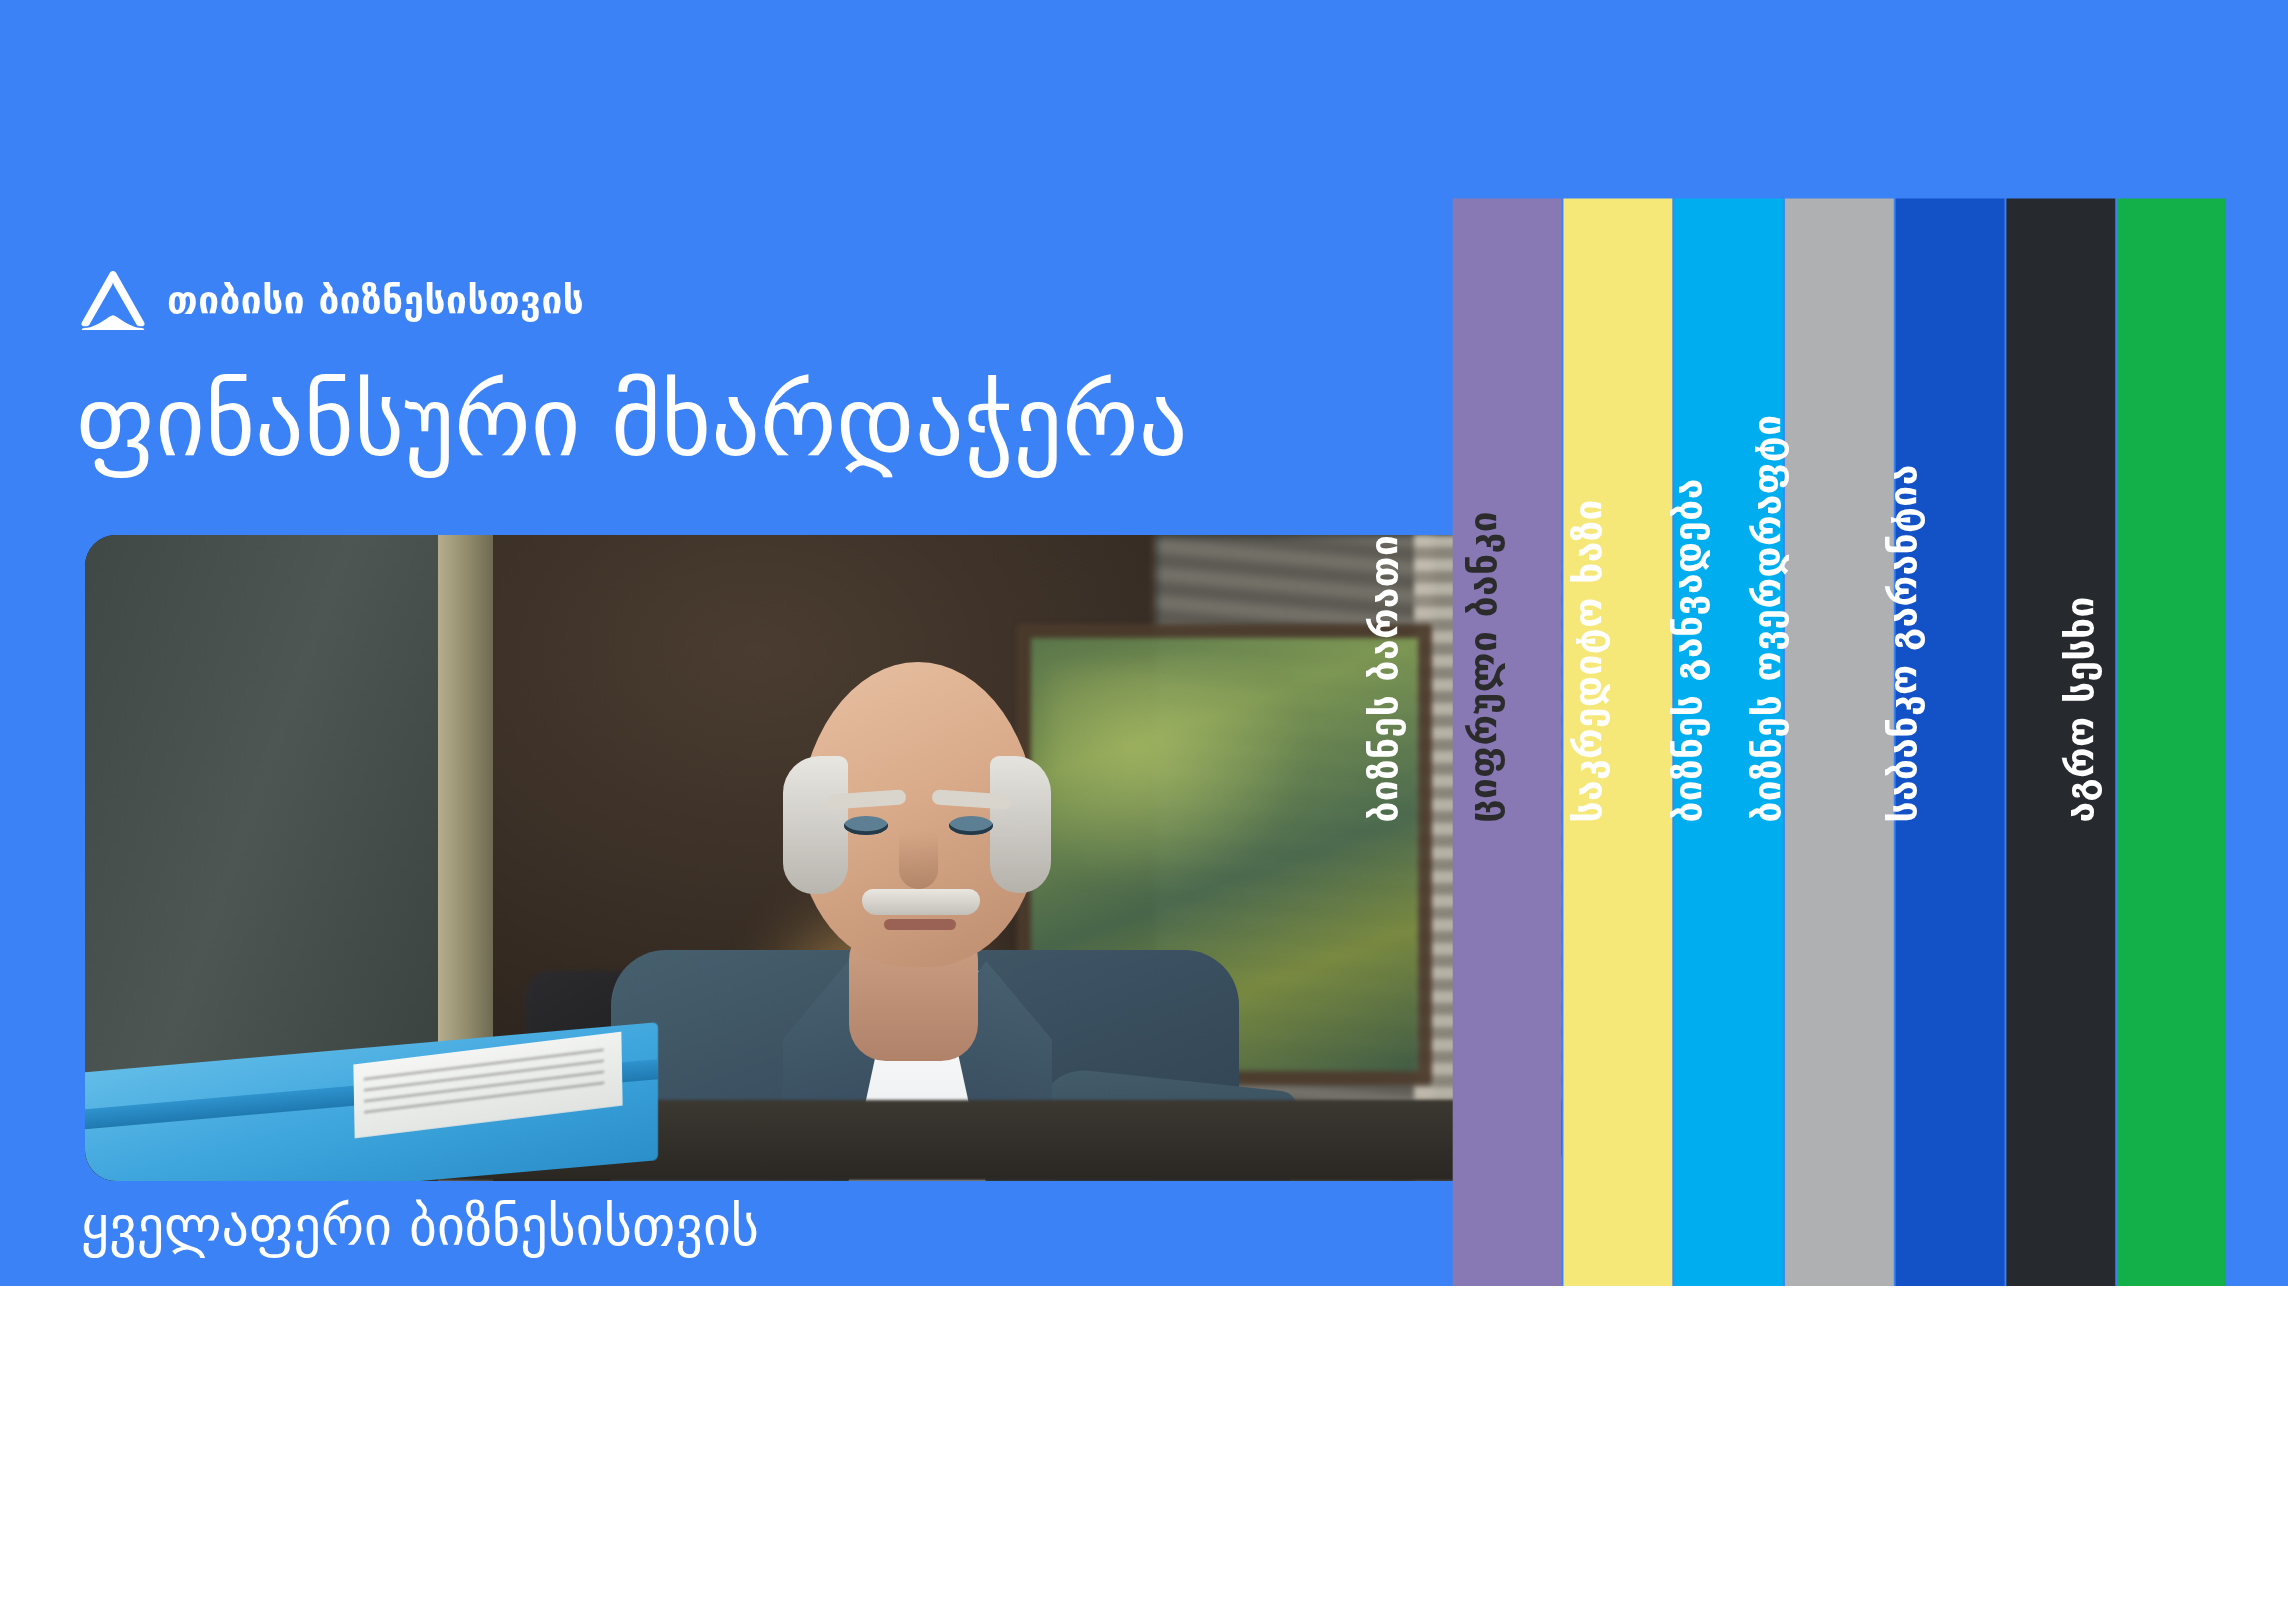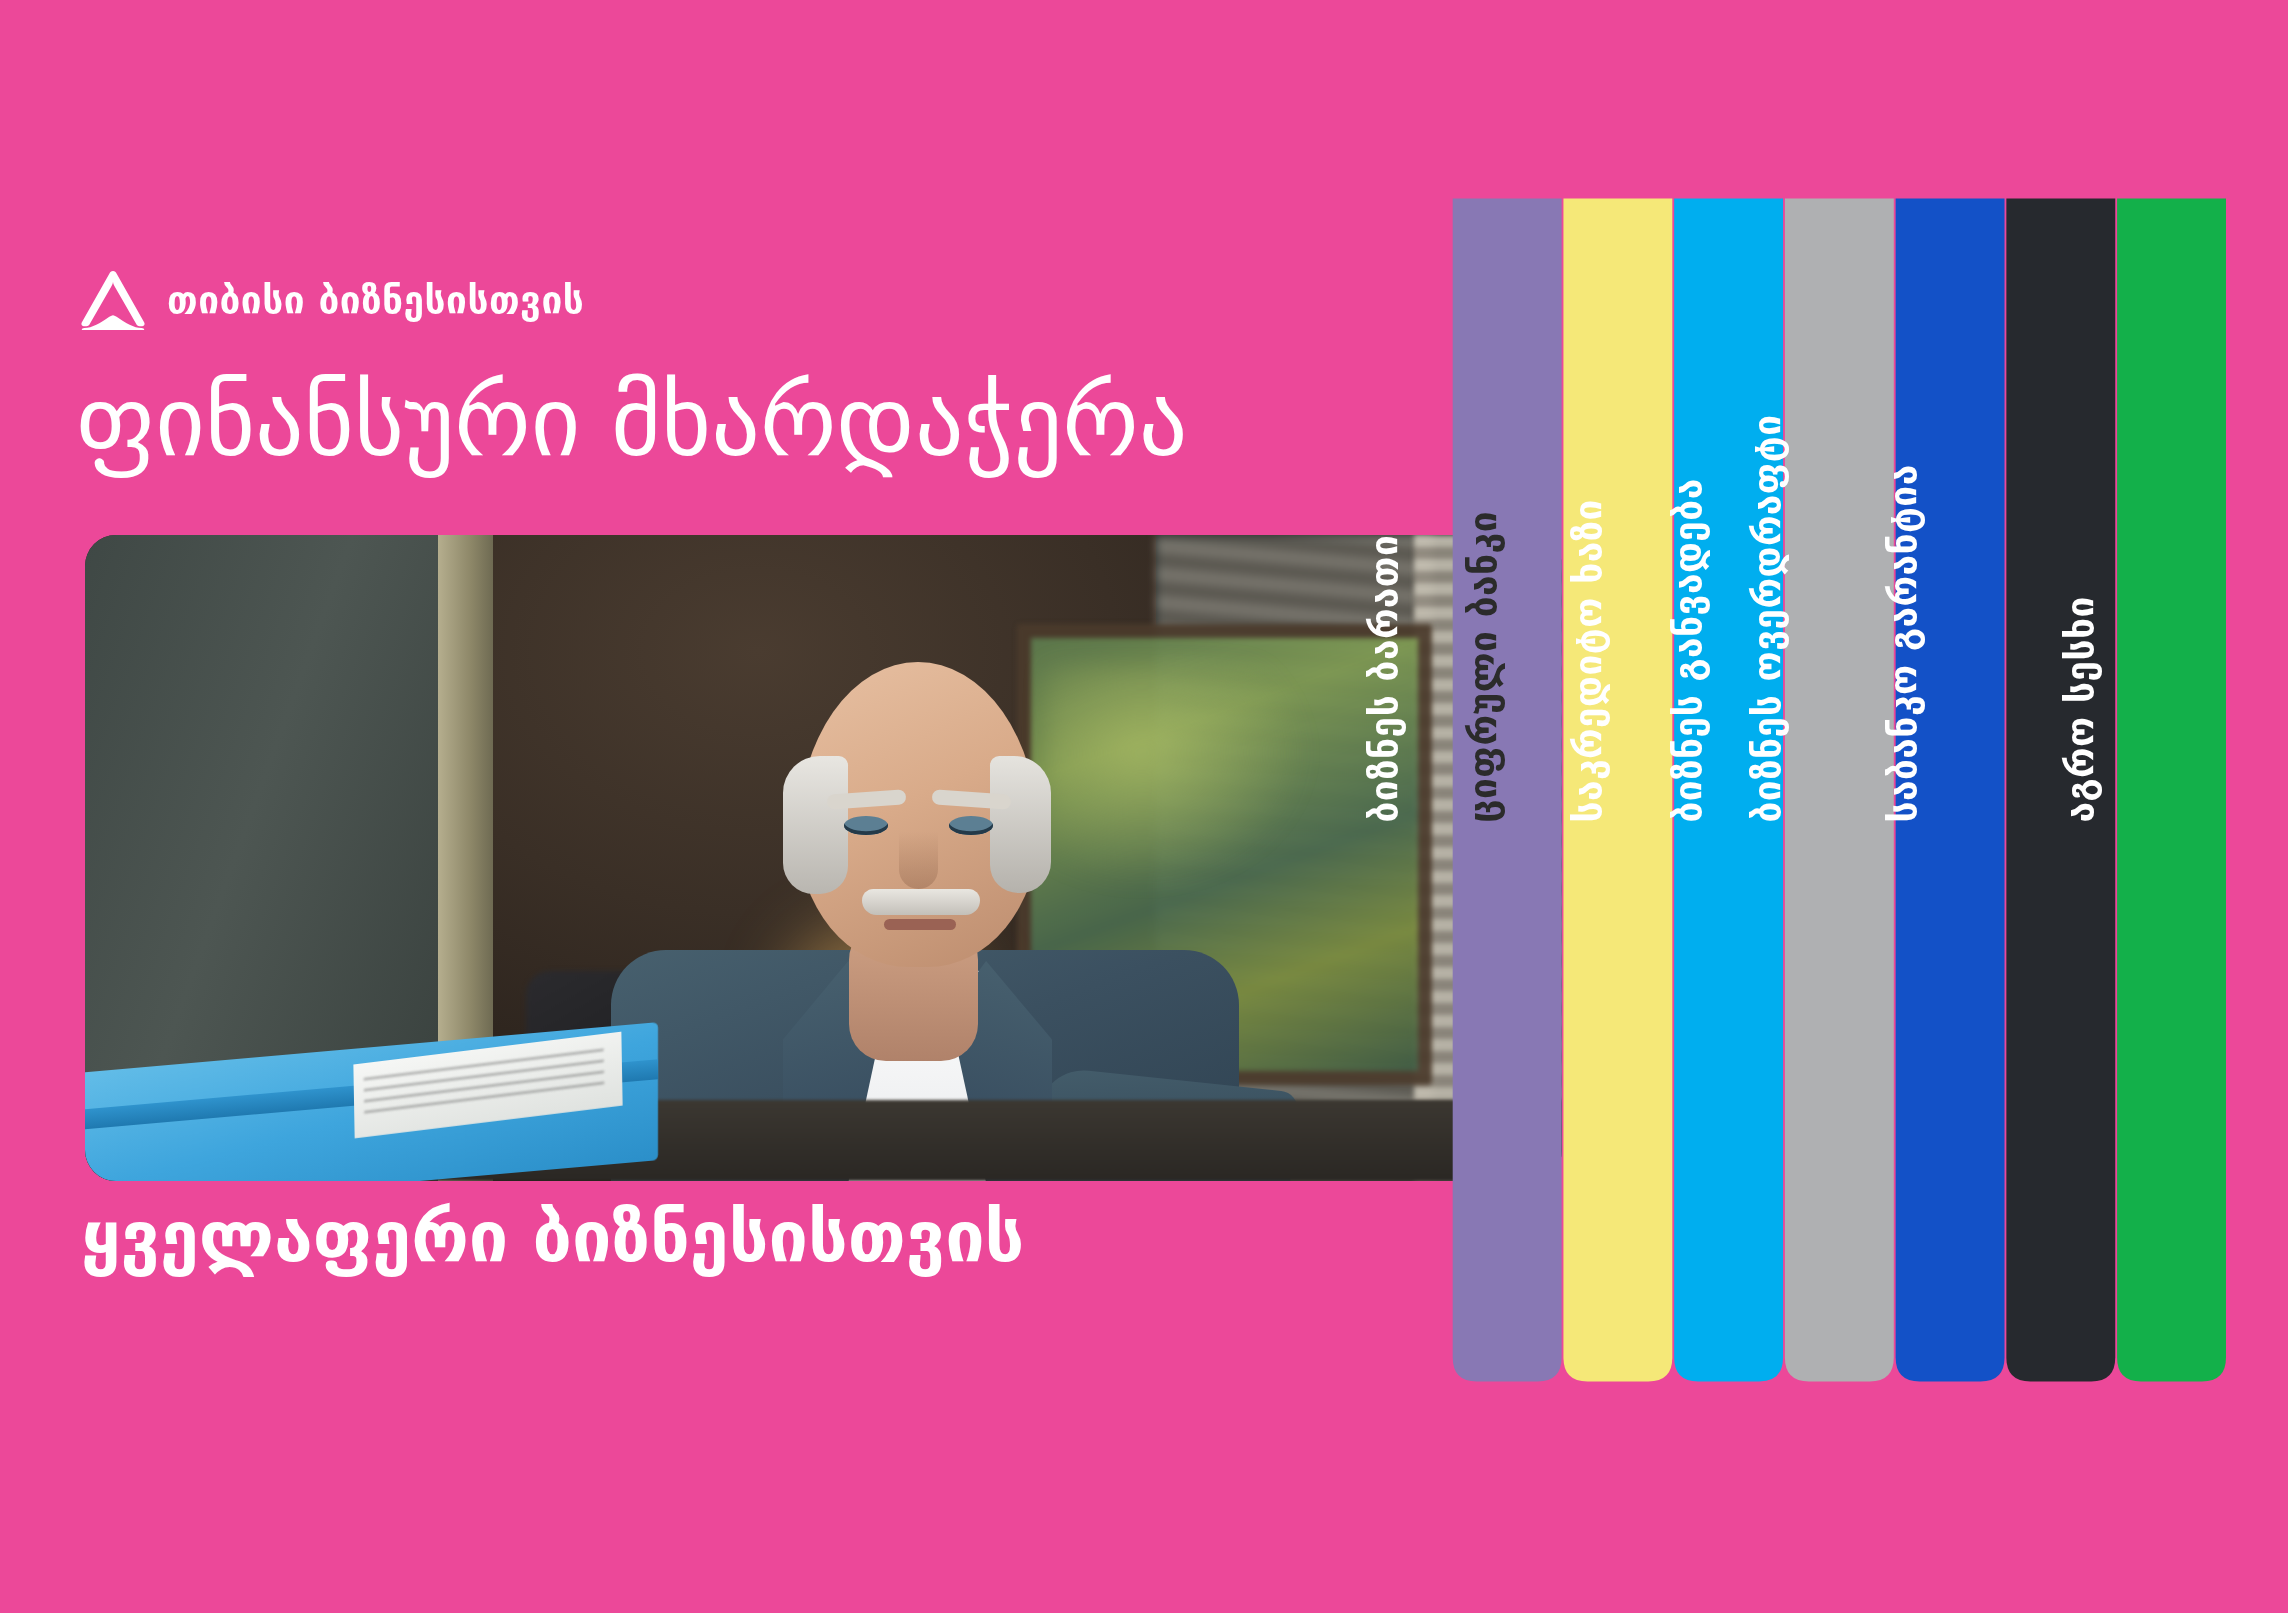--- a/index.html
+++ b/index.html
@@ -3,22 +3,22 @@
 <meta charset="utf-8">
 <style>
   * { margin:0; padding:0; box-sizing:border-box; }
   html,body{
     width:2289px; height:1613px;
     font-family:"DejaVu Sans","Liberation Sans",sans-serif;
     overflow:hidden;
   }
   #stage{
     position:relative;
-    width:2289px; height:1613px;
-    background:#ec4899;
+    width:2289px; height:1286px;
+    background:#3b82f6;
     overflow:hidden;
   }
 
   
   #logo-block{
     position:absolute; left:79px; top:269px;
     display:flex; align-items:center; gap:20px;
   }
   #logo-mark{ width:68px; height:63px; display:block; }
   #logo-text{
@@ -30,21 +30,21 @@
   
   #headline{
     position:absolute; left:76px; top:367px;
     color:#ffffff; font-size:96px; font-weight:400;
     letter-spacing:0px; white-space:nowrap; line-height:1.15;
   }
 
   
   #subline{
     position:absolute; left:81px; top:1195px;
-    color:#ffffff; font-size:70px; font-weight:700;
+    color:#ffffff; font-size:54px; font-weight:400;
     letter-spacing:0px; white-space:nowrap; line-height:1.2;
   }
 
   
   #photo{
     position:absolute; left:85px; top:535px;
     width:1477px; height:646px;
     border-radius:31px;
     overflow:hidden;
     background:#2a2e2c;

